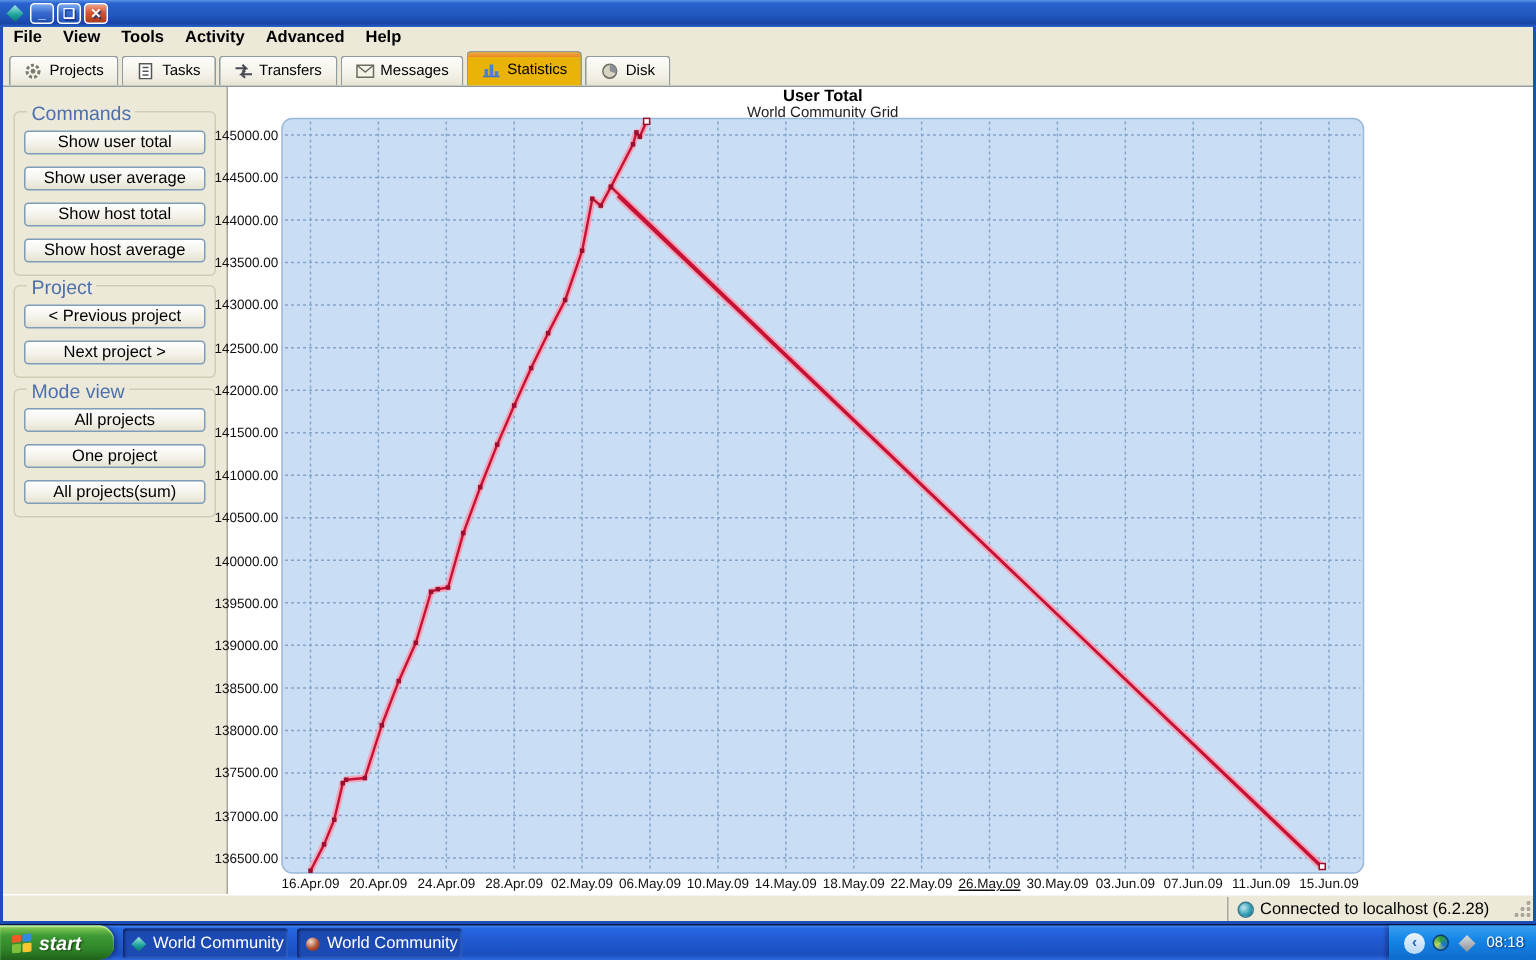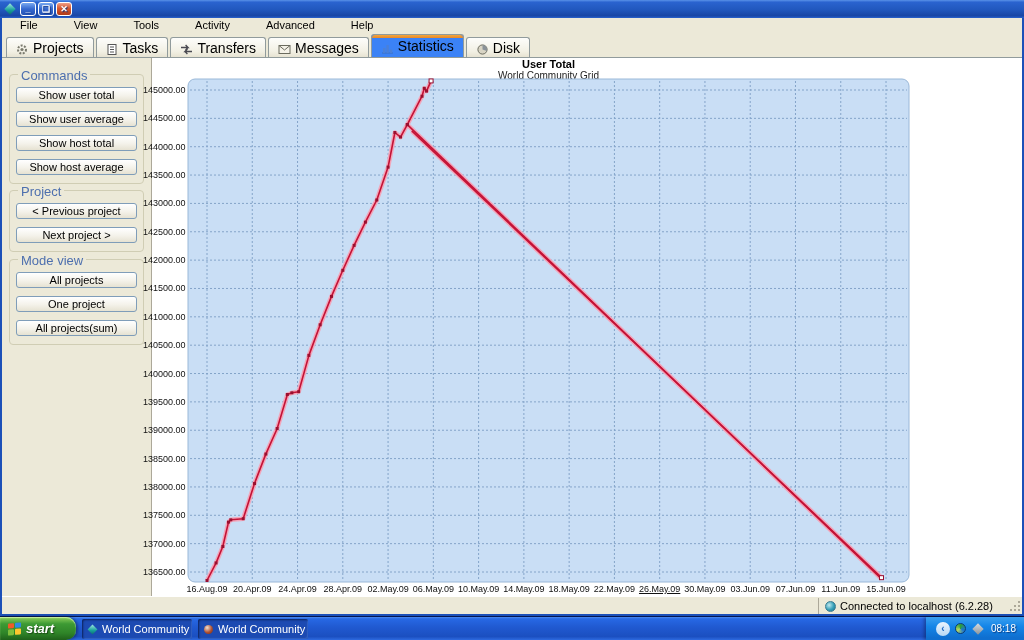--- a/index.html
+++ b/index.html
@@ -18,29 +18,29 @@
     transform:rotate(45deg); background:linear-gradient(135deg,#9fe8e0,#18a09a 60%,#0c6f73); }
   .title-text { flex:1 1 auto; white-space:nowrap; overflow:hidden; }
   .tb-buttons { display:flex; gap:2px; }
   .tb-btn { width:16px; height:14px; border:1px solid #fff; border-radius:3px;
     color:#fff; font-size:9px; line-height:12px; text-align:center;
     background:linear-gradient(180deg,#78a8f0,#3568cf 50%,#2352b4); }
   .tb-btn.close { background:linear-gradient(180deg,#f0a088,#d6572f 45%,#b03a18); }
 
   .menubar { position:absolute; left:0; top:18px; width:1020px; height:15px;
     background:#ece9d8; display:flex; align-items:center; font-size:11px; color:#000; }
-  .menu-item { padding:0 18px; height:15px; line-height:15px; }
+  .menu-item { padding:0 7px; height:15px; line-height:15px;font-weight:bold; }
 
   
   .tabstrip { position:absolute; left:0; top:33px; width:1020px; height:24px;
     display:flex; align-items:flex-end; padding-left:4px; gap:2px; }
   .tab { height:20px; display:flex; align-items:center; gap:4px; padding:0 9px;
     border:1px solid #919b9c; border-bottom:none; border-radius:3px 3px 0 0;
-    background:linear-gradient(180deg,#fdfdfb,#f2f0e4 70%,#e7e3d2); font-size:14px; color:#000; position:relative; }
-  .tab.active { height:23px; background:#3b82f6; border-color:#919b9c; z-index:2;justify-content:center; }
+    background:linear-gradient(180deg,#fdfdfb,#f2f0e4 70%,#e7e3d2); font-size:10px; color:#000; position:relative; }
+  .tab.active { height:23px; background:#eab308; border-color:#919b9c; z-index:2;justify-content:center; }
   .tab.active::before { content:""; position:absolute; left:0; right:0; top:0; height:3px;
     background:linear-gradient(180deg,#f3a73d,#e8882a); border-radius:3px 3px 0 0; }
   .tab .ticon { width:13px; height:11px; display:inline-block; position:relative; }
 
   
   .content { position:absolute; left:0; top:57px; width:1020px; height:539px;
     background:#fff; border-top:1px solid #919b9c; display:flex; }
   .sidebar { width:150px; height:100%; background:#ece9d8; border-right:1px solid #aca899;
     position:relative; font-size:11px; }
   .groupbox { position:absolute; left:7px; width:135px; border:1px solid #d0cdb4;
@@ -305,21 +305,21 @@
           <div style="top: 225.471px;">141500.00</div>
           <div style="top: 197.118px;">142000.00</div>
           <div style="top: 168.765px;">142500.00</div>
           <div style="top: 140.412px;">143000.00</div>
           <div style="top: 112.059px;">143500.00</div>
           <div style="top: 83.706px;">144000.00</div>
           <div style="top: 55.353px;">144500.00</div>
           <div style="top: 27px;">145000.00</div>
         </div>
       <div class="xlabels">
-          <div style="left: 55px;">16.Aug.09</div>
+          <div style="left: 55px;">16.Apr.09</div>
           <div style="left: 100.268px;">20.Apr.09</div>
           <div style="left: 145.536px;">24.Apr.09</div>
           <div style="left: 190.804px;">28.Apr.09</div>
           <div style="left: 236.072px;">02.May.09</div>
           <div style="left: 281.34px;">06.May.09</div>
           <div style="left: 326.608px;">10.May.09</div>
           <div style="left: 371.876px;">14.May.09</div>
           <div style="left: 417.144px;">18.May.09</div>
           <div style="left: 462.412px;">22.May.09</div>
           <div style="left: 507.68px; text-decoration: underline;">26.May.09</div>

